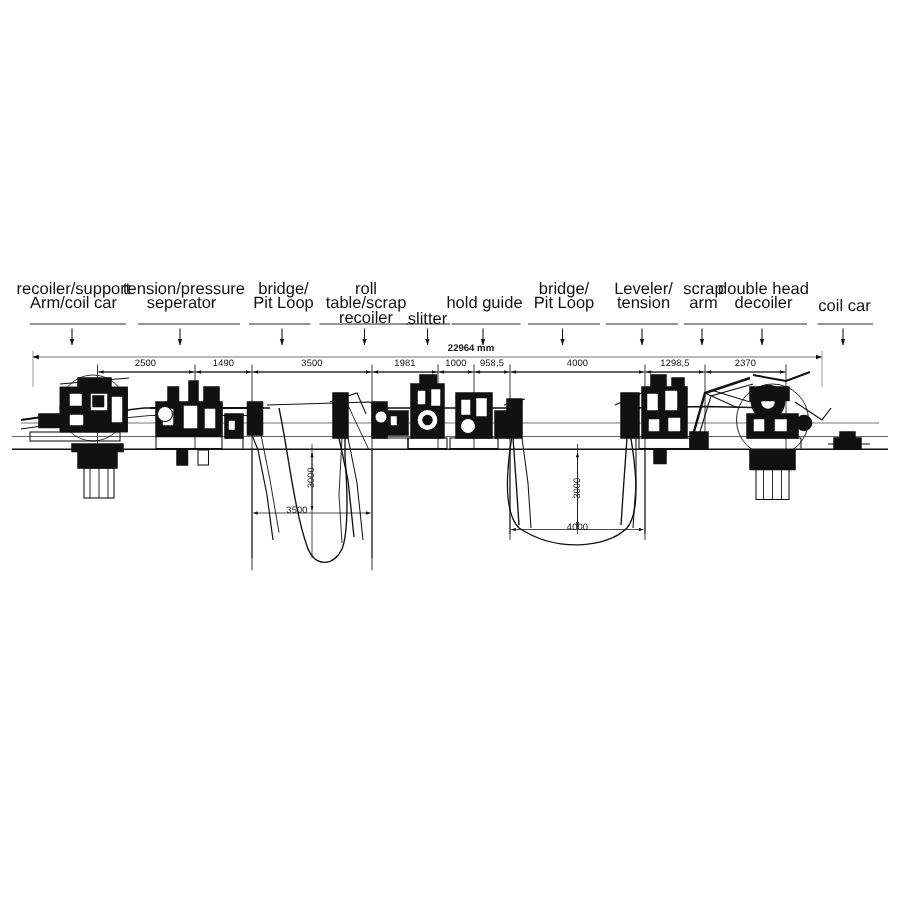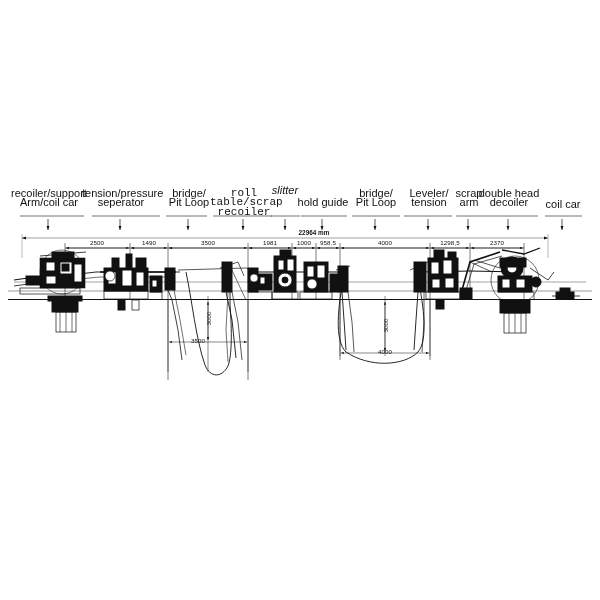--- a/index.html
+++ b/index.html
@@ -262,23 +262,23 @@
       <line x1="385" y1="302" x2="385" y2="351" marker-start="url(#arl)" marker-end="url(#ar)"></line>
     </g>
   </svg>
 
   <div class="lbl" style="position:absolute;left:8px;top:189px;width:82px;">recoiler/support
 Arm/coil car</div>
   <div class="lbl" style="position:absolute;left:82px;top:189px;width:78px;">tension/pressure
 seperator</div>
   <div class="lbl" style="position:absolute;left:160px;top:189px;width:58px;">bridge/
 Pit Loop</div>
-  <div class="lbl" style="position:absolute;left:210px;top:189px;width:68px;font-family:Liberation Mono, monospace;">roll table/scrap
+  <div class="lbl" style="position:absolute;left:210px;top:189px;width:68px;">roll table/scrap
 recoiler</div>
-  <div class="lbl" style="position:absolute;left:264px;top:186px;width:42px;font-style:italic;">slitter</div>
+  <div class="lbl" style="position:absolute;left:264px;top:209px;width:42px;">slitter</div>
   <div class="lbl" style="position:absolute;left:296px;top:198px;width:54px;">hold guide</div>
   <div class="lbl" style="position:absolute;left:348px;top:189px;width:56px;">bridge/
 Pit Loop</div>
   <div class="lbl" style="position:absolute;left:402px;top:189px;width:54px;">Leveler/
 tension</div>
   <div class="lbl" style="position:absolute;left:452px;top:189px;width:34px;">scrap
 arm</div>
   <div class="lbl" style="position:absolute;left:478px;top:189px;width:62px;">double head
 decoiler</div>
   <div class="lbl" style="position:absolute;left:542px;top:200px;width:42px;">coil car</div>

